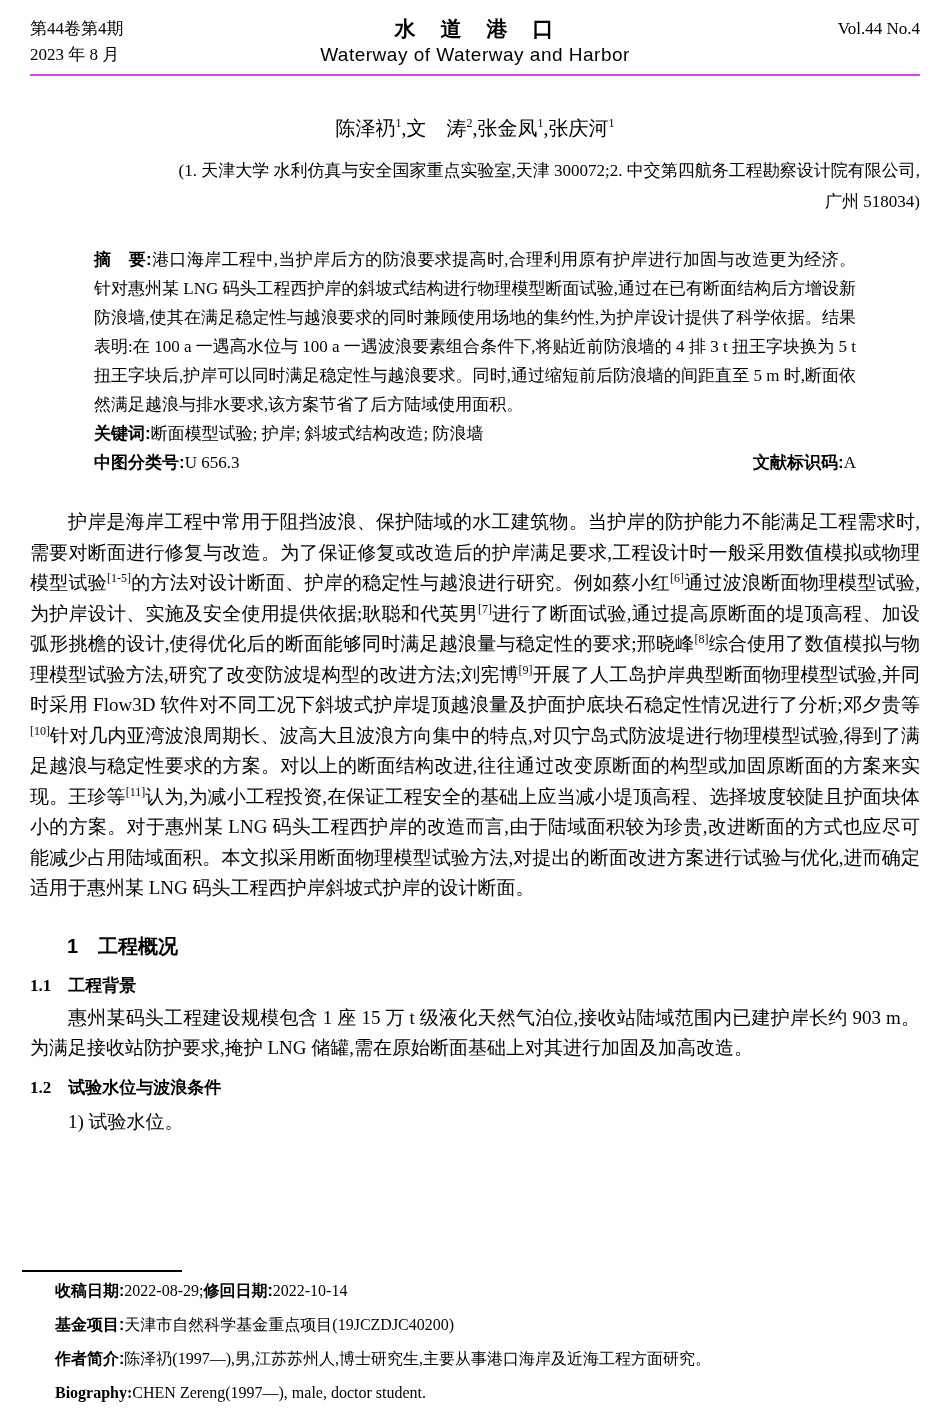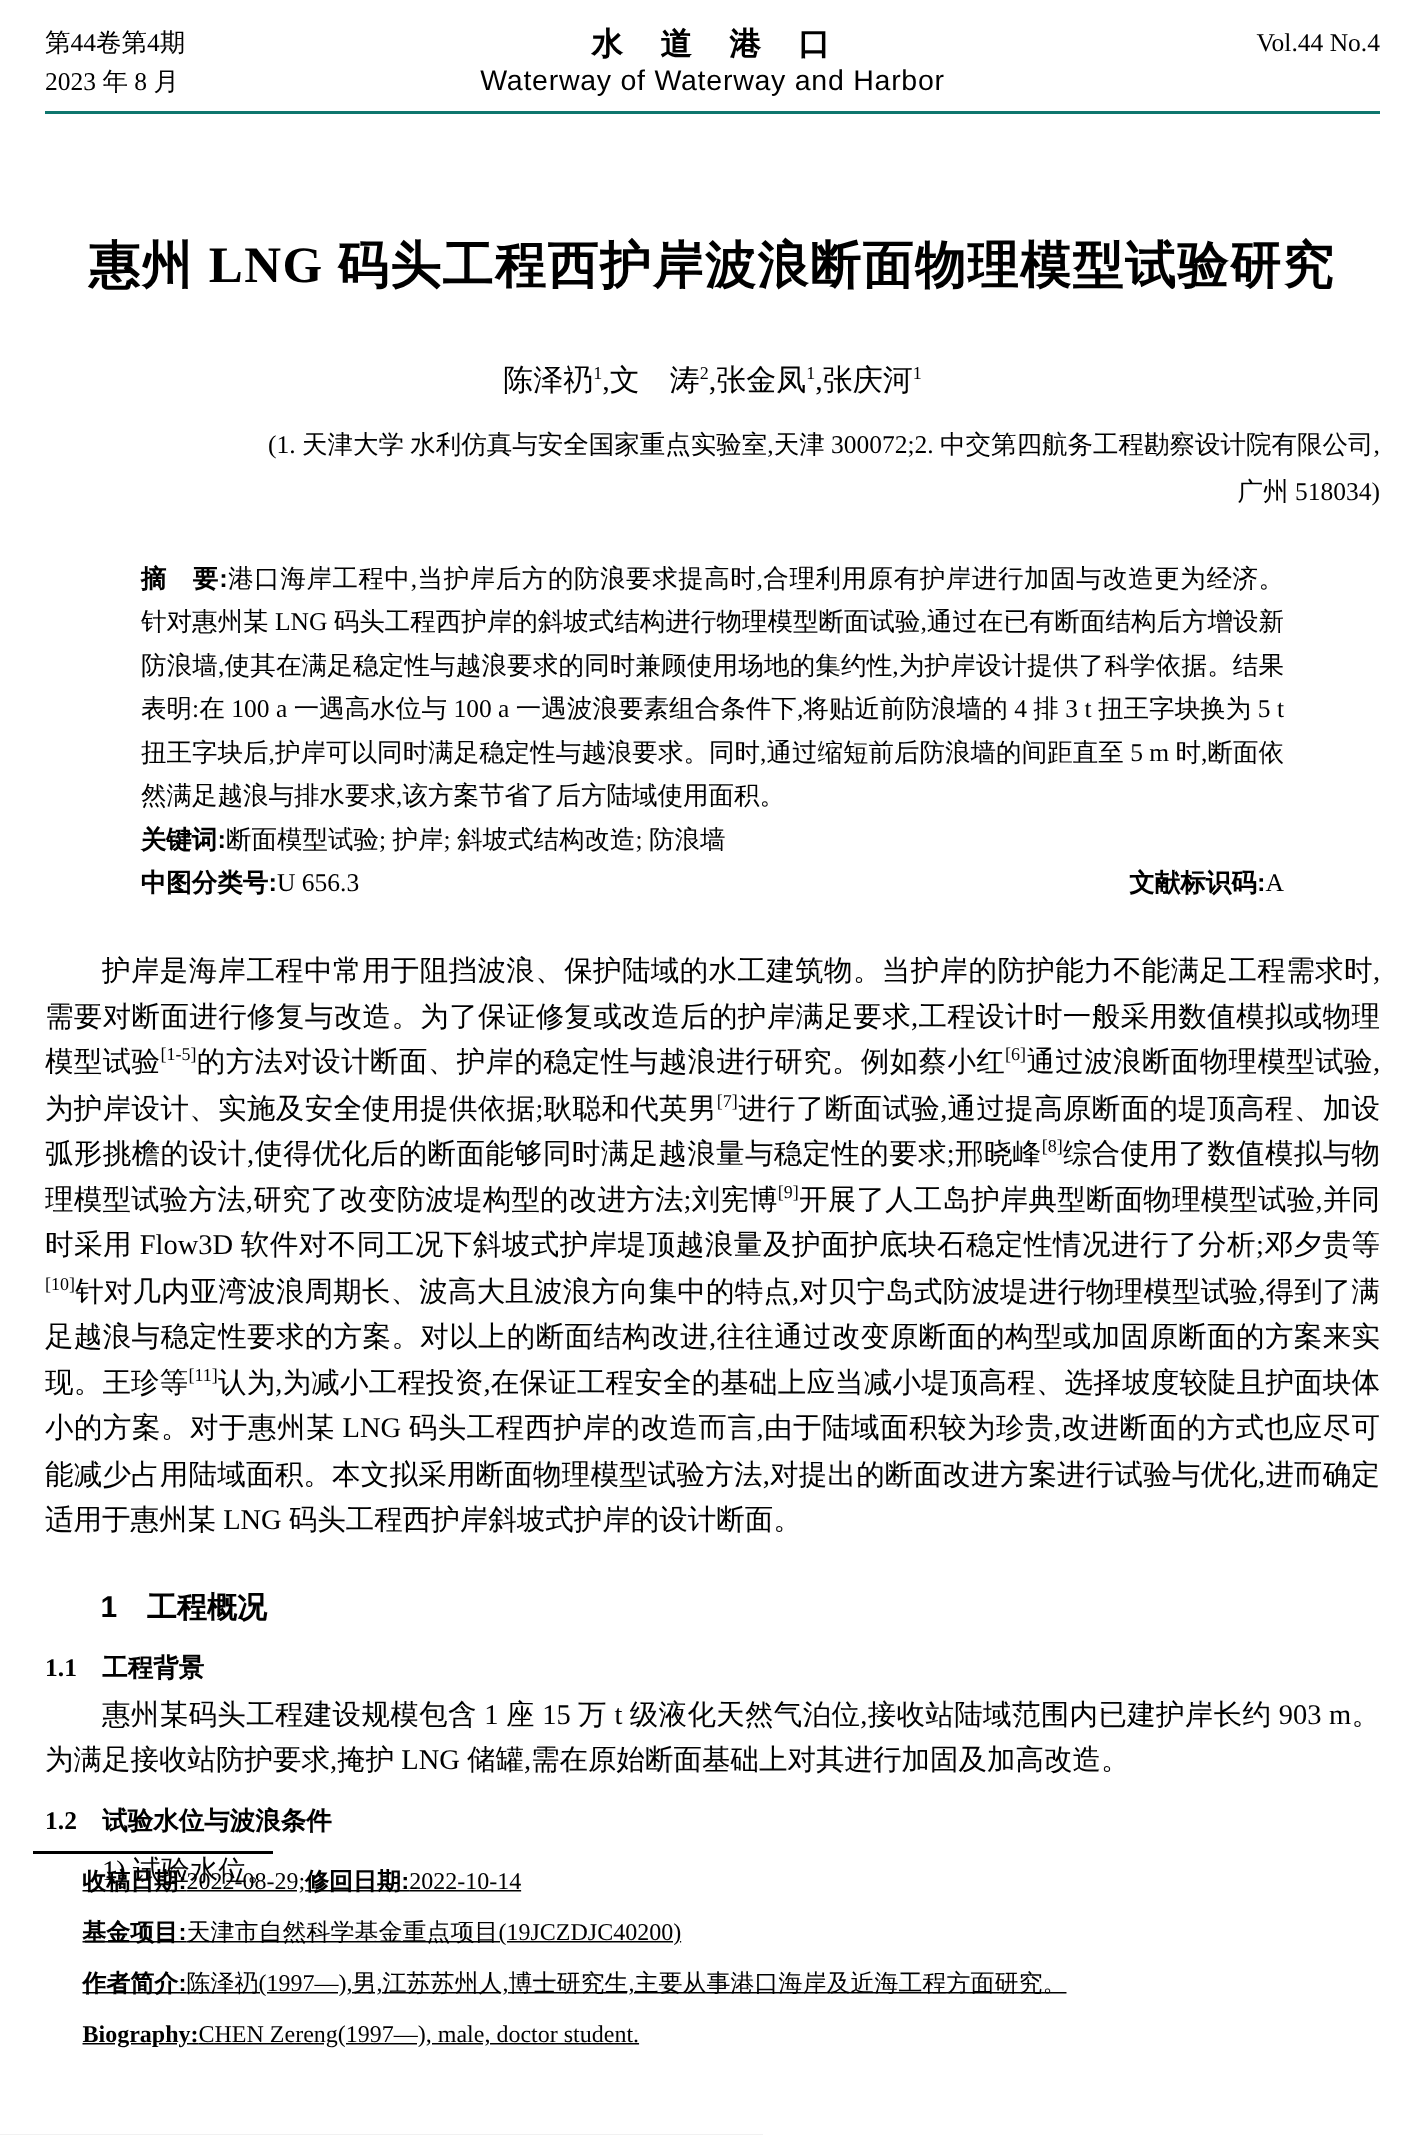--- a/index.html
+++ b/index.html
@@ -4,21 +4,21 @@
 <style>
   * { margin:0; padding:0; box-sizing:border-box; }
   html,body { background:#e8e8e8; }
   .page {
     width:950px; height:1423px; margin:0 auto; background:#ffffff; color:#000;
     font-family:"Liberation Serif","DejaVu Serif",serif;
     position:relative; overflow:hidden; padding:16px 30px 0 30px;
   }
   
   .jheader { display:flex; justify-content:space-between; align-items:flex-start;
-    border-bottom:2px solid #0f766e; padding-bottom:6px; }
+    border-bottom:2px solid #d946ef; padding-bottom:6px; }
   .jheader .col { line-height:26px; }
   .hdr-left { font-size:17px; text-align:left; width:220px; }
   .hdr-center { text-align:center; flex:1; }
   .hdr-center .cn { font-size:21px; font-weight:bold; letter-spacing:2px; }
   .hdr-center .en { font-size:19px; font-family:"Liberation Sans","DejaVu Sans",sans-serif; letter-spacing:0.5px; }
   .hdr-right { font-size:17px; text-align:right; width:220px; }
   
   .art-title { margin-top:78px; text-align:center; font-size:34px; font-weight:bold; letter-spacing:1px; line-height:48px; }
   .authors { margin-top:38px; text-align:center; font-size:20px; line-height:28px; }
   .authors sup { font-size:12px; }
@@ -29,21 +29,21 @@
   .lbl { font-family:"Liberation Sans","DejaVu Sans",sans-serif; font-weight:bold; }
   .meta-row { display:flex; justify-content:space-between; line-height:29px; }
   
   .body-par { margin-top:30px; font-size:19px; line-height:30.5px; text-align:justify; text-indent:2em; }
   sup { font-size:12px; line-height:0; }
   .h1 { margin-top:26px; font-family:"Liberation Sans","DejaVu Sans",sans-serif; font-weight:bold; font-size:20px; line-height:32px;margin-left:37px; }
   .h2 { margin-top:11px; font-family:Liberation Serif, serif; font-weight:bold; font-size:17px; line-height:26px; }
   .sec-par { margin-top:4px; font-size:19px; line-height:30.5px; text-align:justify; text-indent:2em; }
   .list-item { margin-top:6px; font-size:19px; line-height:30.5px; text-indent:2em; }
   
-  .footnote { position:absolute; left:30px; right:30px; top:1234px;text-decoration:underline; }
+  .footnote { position:absolute; left:30px; right:30px; top:1270px; }
   .footnote .rule { width:160px; border-top:2px solid #000; margin-left:-8px; }
   .footnote .row { padding-left:25px; font-size:16px; line-height:30px; margin-top:4px; }
   .footnote .row .lbl { font-size:16px; }
   .bio-en-lbl { font-weight:bold; font-family:"Liberation Serif","DejaVu Serif",serif; }
 </style>
 </head>
 <body>
 
 <div class="page">
 
@@ -54,21 +54,20 @@
     </div>
     <div class="col hdr-center">
       <div class="cn">水　道　港　口</div>
       <div class="en">Waterway of Waterway and Harbor</div>
     </div>
     <div class="col hdr-right">
       <div>Vol.44  No.4</div>
     </div>
   </div>
 
-  <h1 class="art-title">惠州 LNG 码头工程西护岸波浪断面物理模型试验研究</h1>
   <div class="authors">陈泽礽<sup>1</sup>,文　涛<sup>2</sup>,张金凤<sup>1</sup>,张庆河<sup>1</sup></div>
   <div class="affil">
     <div>(1. 天津大学 水利仿真与安全国家重点实验室,天津 300072;2. 中交第四航务工程勘察设计院有限公司,</div>
     <div>广州 518034)</div>
   </div>
 
   <div class="abstract">
     <div class="just">
       <span class="lbl">摘　要:</span><span>港口海岸工程中,当护岸后方的防浪要求提高时,合理利用原有护岸进行加固与改造更为经济。针对惠州某 LNG 码头工程西护岸的斜坡式结构进行物理模型断面试验,通过在已有断面结构后方增设新防浪墙,使其在满足稳定性与越浪要求的同时兼顾使用场地的集约性,为护岸设计提供了科学依据。结果表明:在 100 a 一遇高水位与 100 a 一遇波浪要素组合条件下,将贴近前防浪墙的 4 排 3 t 扭王字块换为 5 t 扭王字块后,护岸可以同时满足稳定性与越浪要求。同时,通过缩短前后防浪墙的间距直至 5 m 时,断面依然满足越浪与排水要求,该方案节省了后方陆域使用面积。</span>
     </div>

